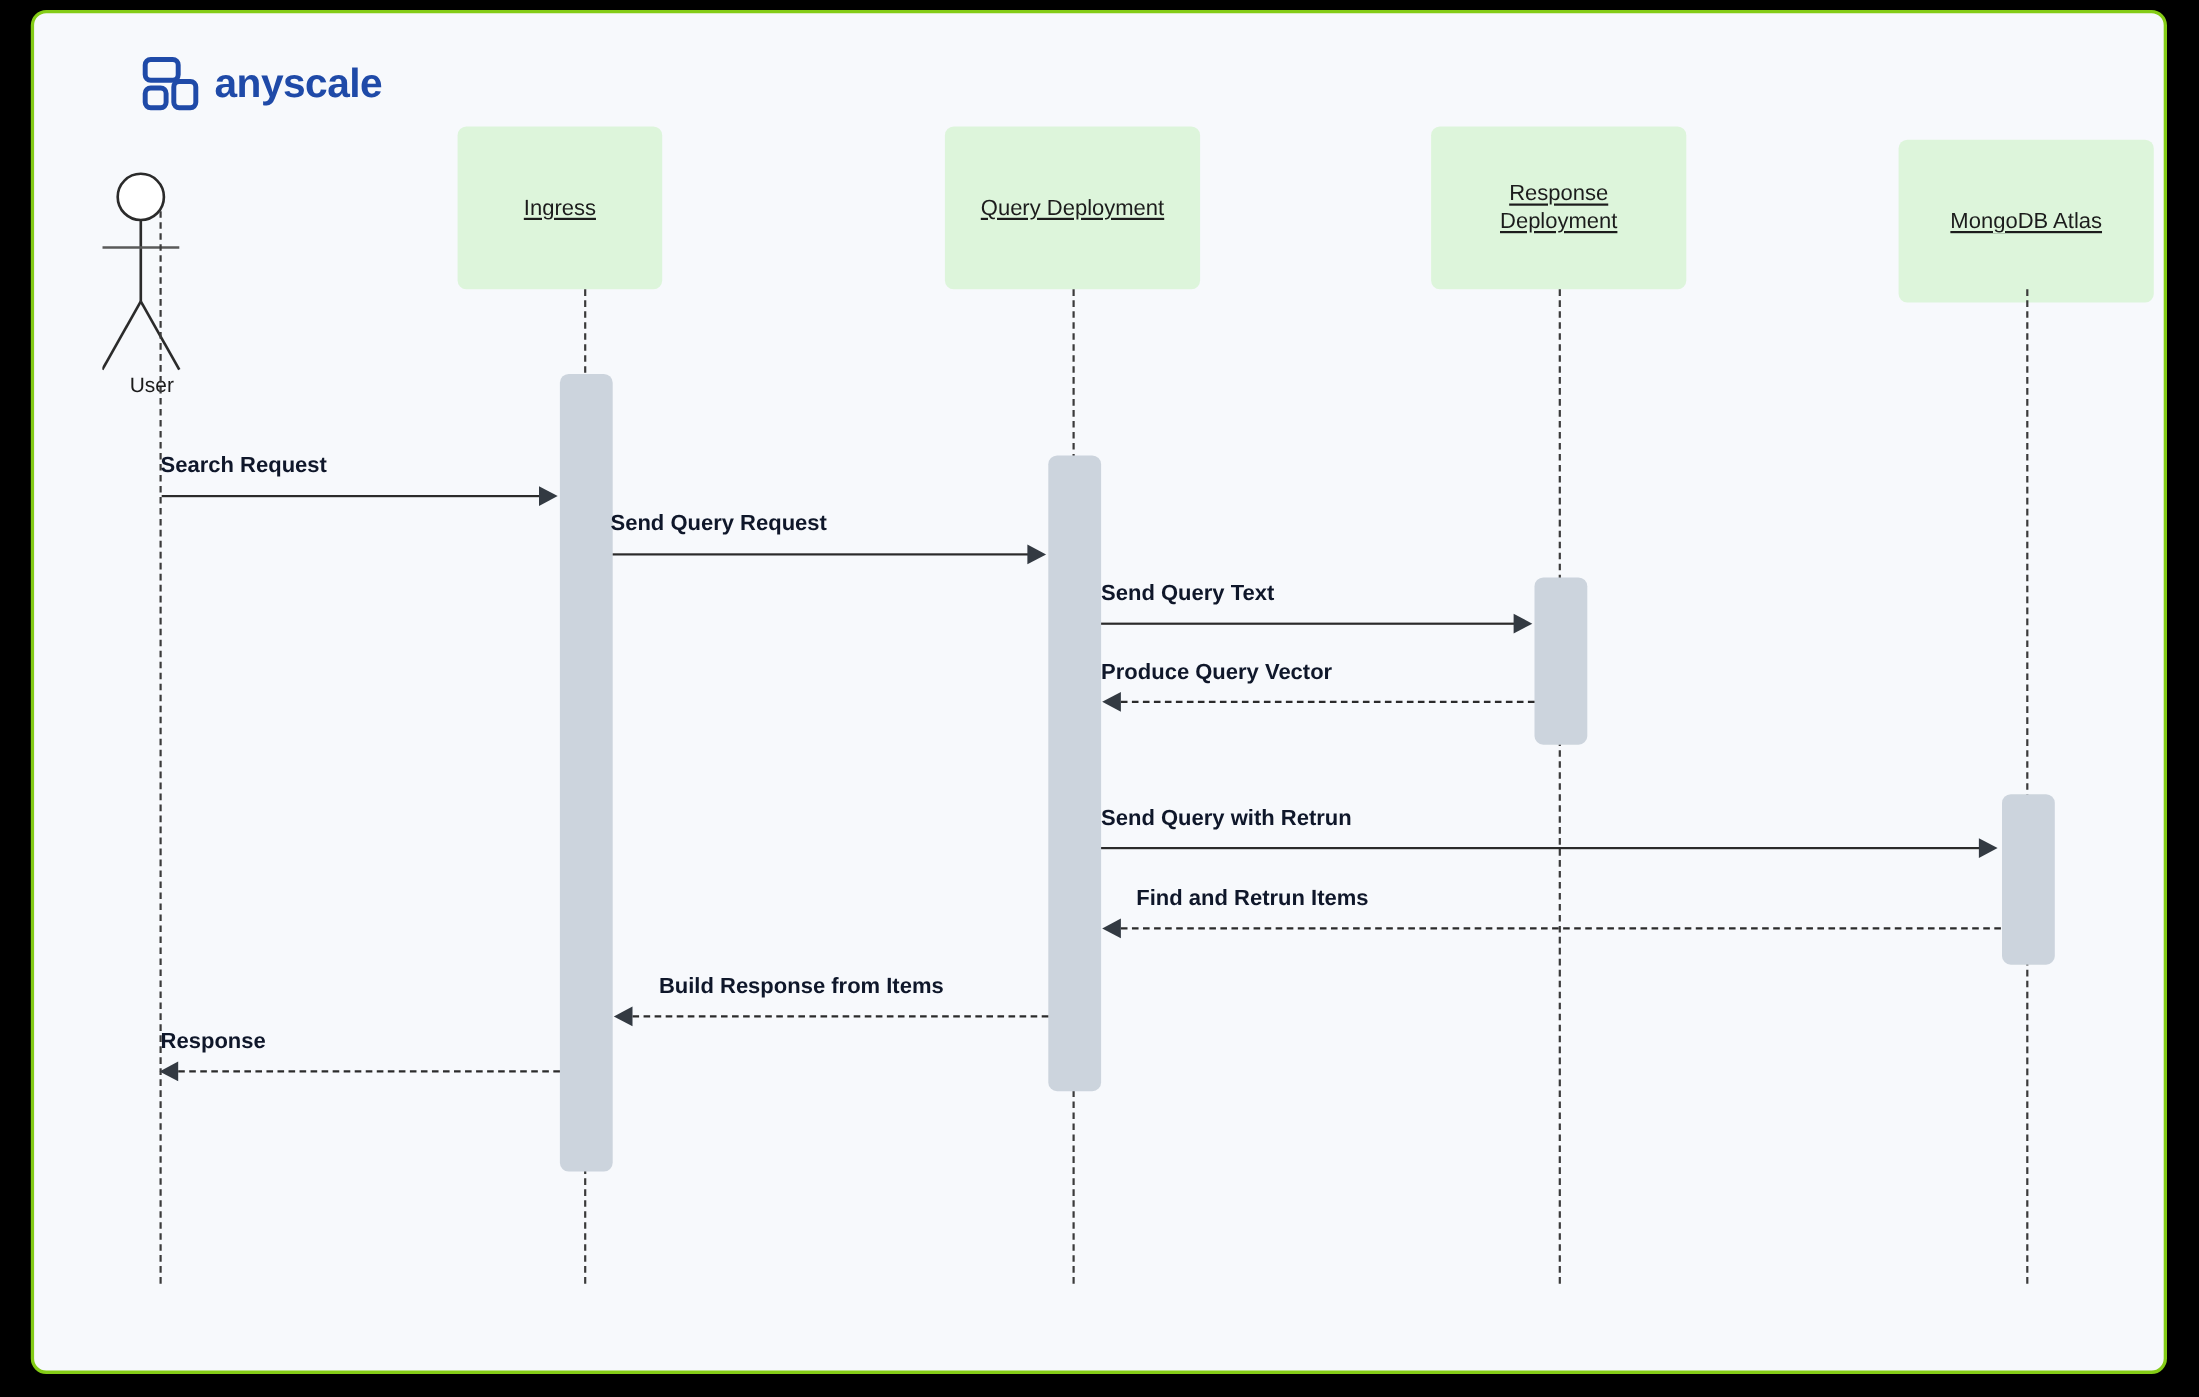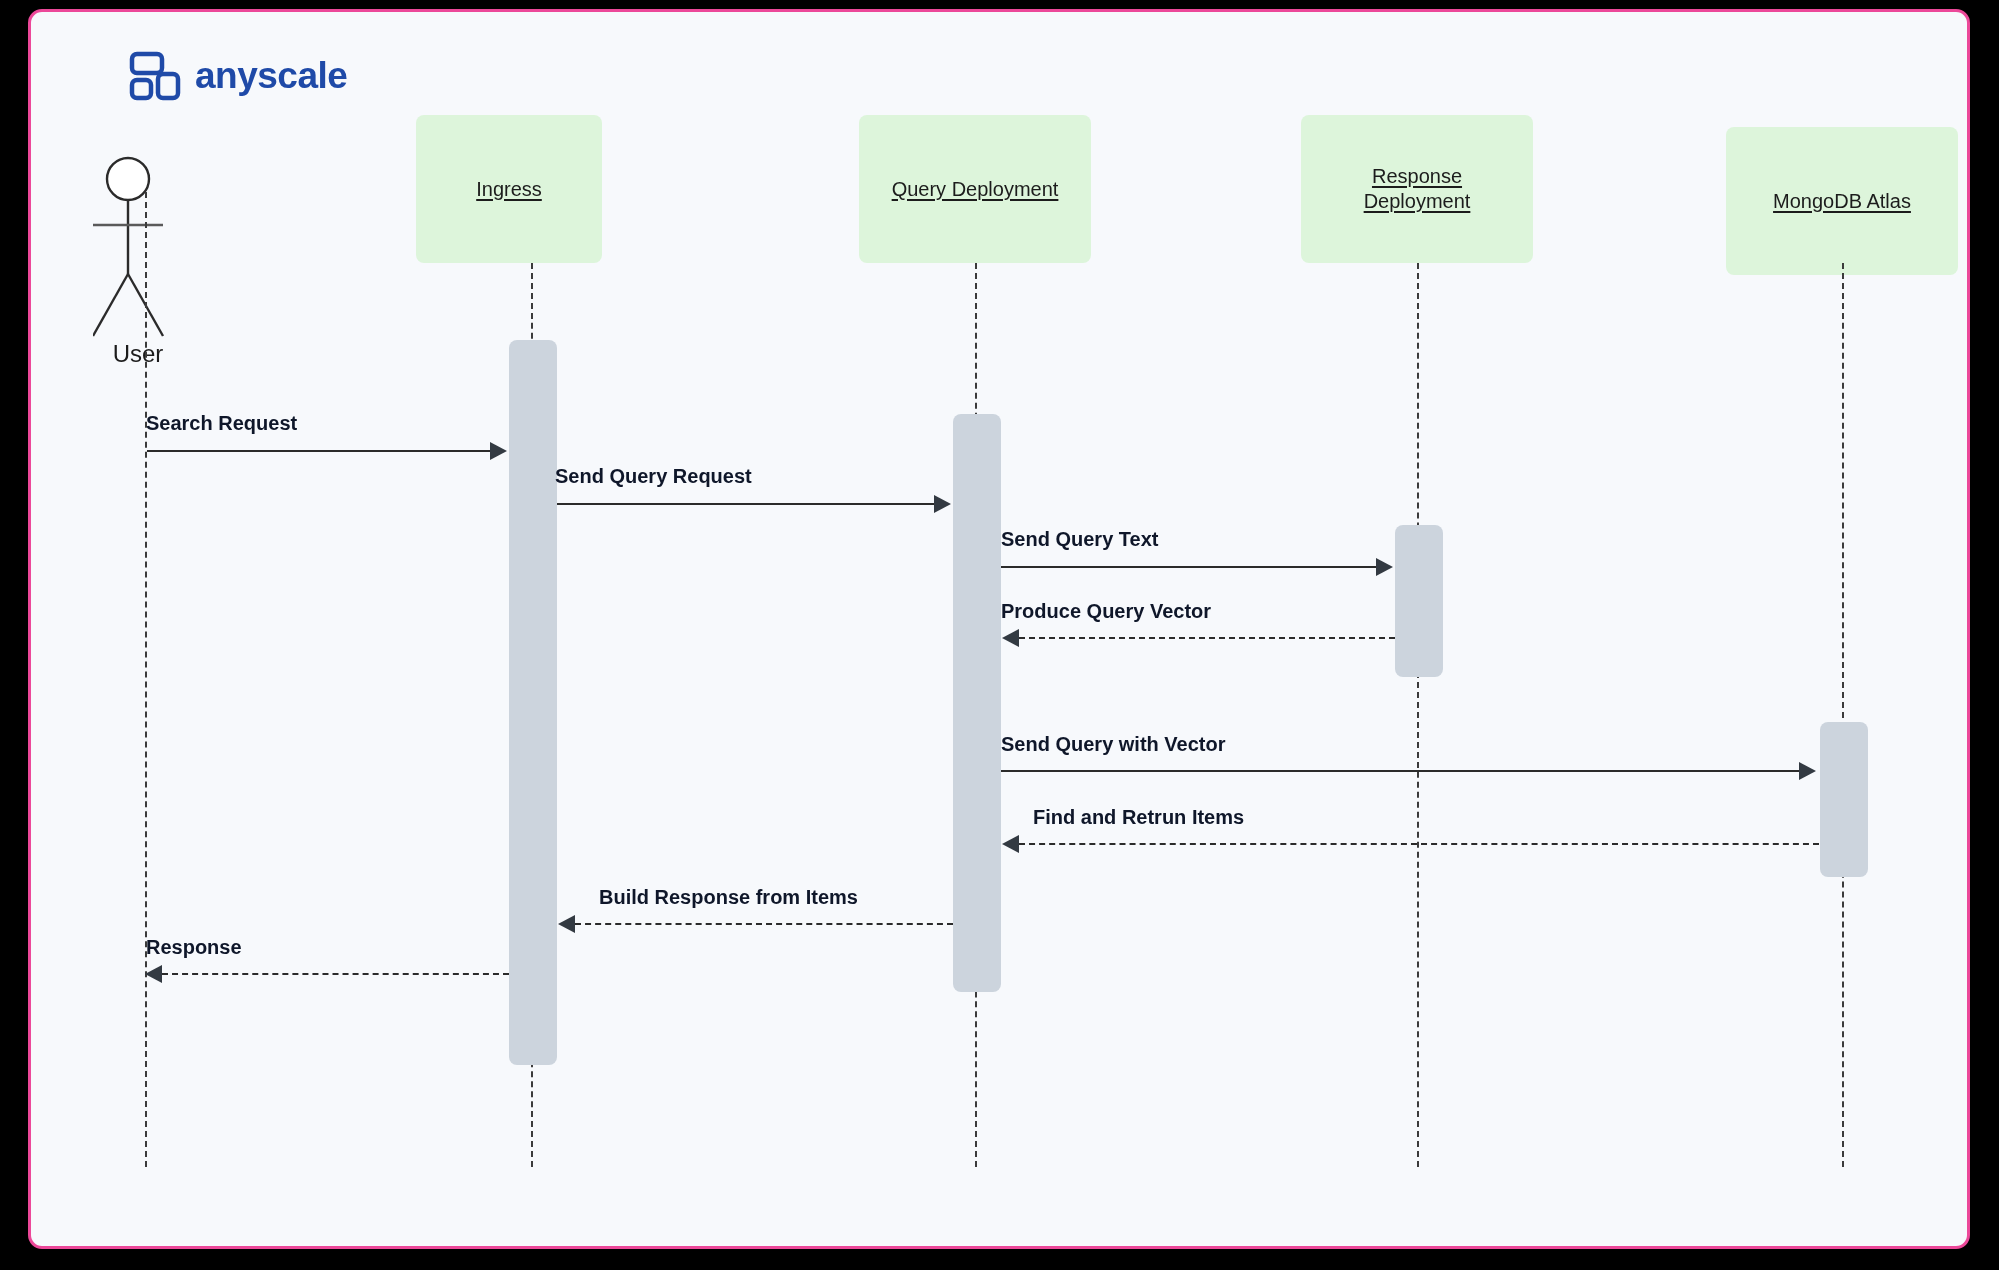--- a/index.html
+++ b/index.html
@@ -21,21 +21,21 @@
     background: #000000;
   }
 
   #canvas {
     position: absolute;
     left: 28px;
     top: 9px;
     width: 1942px;
     height: 1240px;
     background: #f7f9fc;
-    border: 3px solid #ec4899;
+    border: 3px solid #84cc16;
     border-radius: 14px;
     box-sizing: border-box;
     overflow: hidden;
   }
 
   
   #logo {
     position: absolute;
     left: 98px;
     top: 38px;
@@ -76,21 +76,21 @@
 
   
   #actor { position: absolute; left: 62px; top: 142px; }
   #actor svg { display: block; }
   #actor-label {
     position: absolute;
     left: 62px;
     top: 328px;
     width: 90px;
     text-align: center;
-    font-size: 24px;
+    font-size: 19px;
     color: #1c1c1c;
   }
 
   
   .lifeline {
     position: absolute;
     width: 0;
     border-left: 2px dashed #3b3b3b;
   }
 
@@ -206,21 +206,21 @@
     <div class="arrow-head right" style="left:903px; top:483px;"></div>
 
     <div class="msg-label" style="left:926px; top:516px; width:360px;margin-left:44px;">Send Query Text</div>
     <div class="msg-line" style="left:970px; top:554px; width:378px;"></div>
     <div class="arrow-head right" style="left:1345px; top:546px;"></div>
 
     <div class="msg-label" style="left:970px; top:588px; width:360px;">Produce Query Vector</div>
     <div class="msg-line dashed" style="left:988px; top:625px; width:376px;"></div>
     <div class="arrow-head left" style="left:971px; top:617px;"></div>
 
-    <div class="msg-label" style="left:970px; top:721px; width:800px;">Send Query with Vector</div>
+    <div class="msg-label" style="left:970px; top:721px; width:800px;">Send Query with Retrun</div>
     <div class="msg-line" style="left:970px; top:758px; width:800px;"></div>
     <div class="arrow-head right" style="left:1768px; top:750px;"></div>
 
     <div class="msg-label" style="left:970px; top:794px; width:800px;margin-left:32px;">Find and Retrun Items</div>
     <div class="msg-line dashed" style="left:988px; top:831px; width:800px;"></div>
     <div class="arrow-head left" style="left:971px; top:823px;"></div>
 
     <div class="msg-label" style="left:526px; top:874px; width:360px;padding-left:42px;">Build Response from Items</div>
     <div class="msg-line dashed" style="left:544px; top:911px; width:378px;"></div>
     <div class="arrow-head left" style="left:527px; top:903px;"></div>

